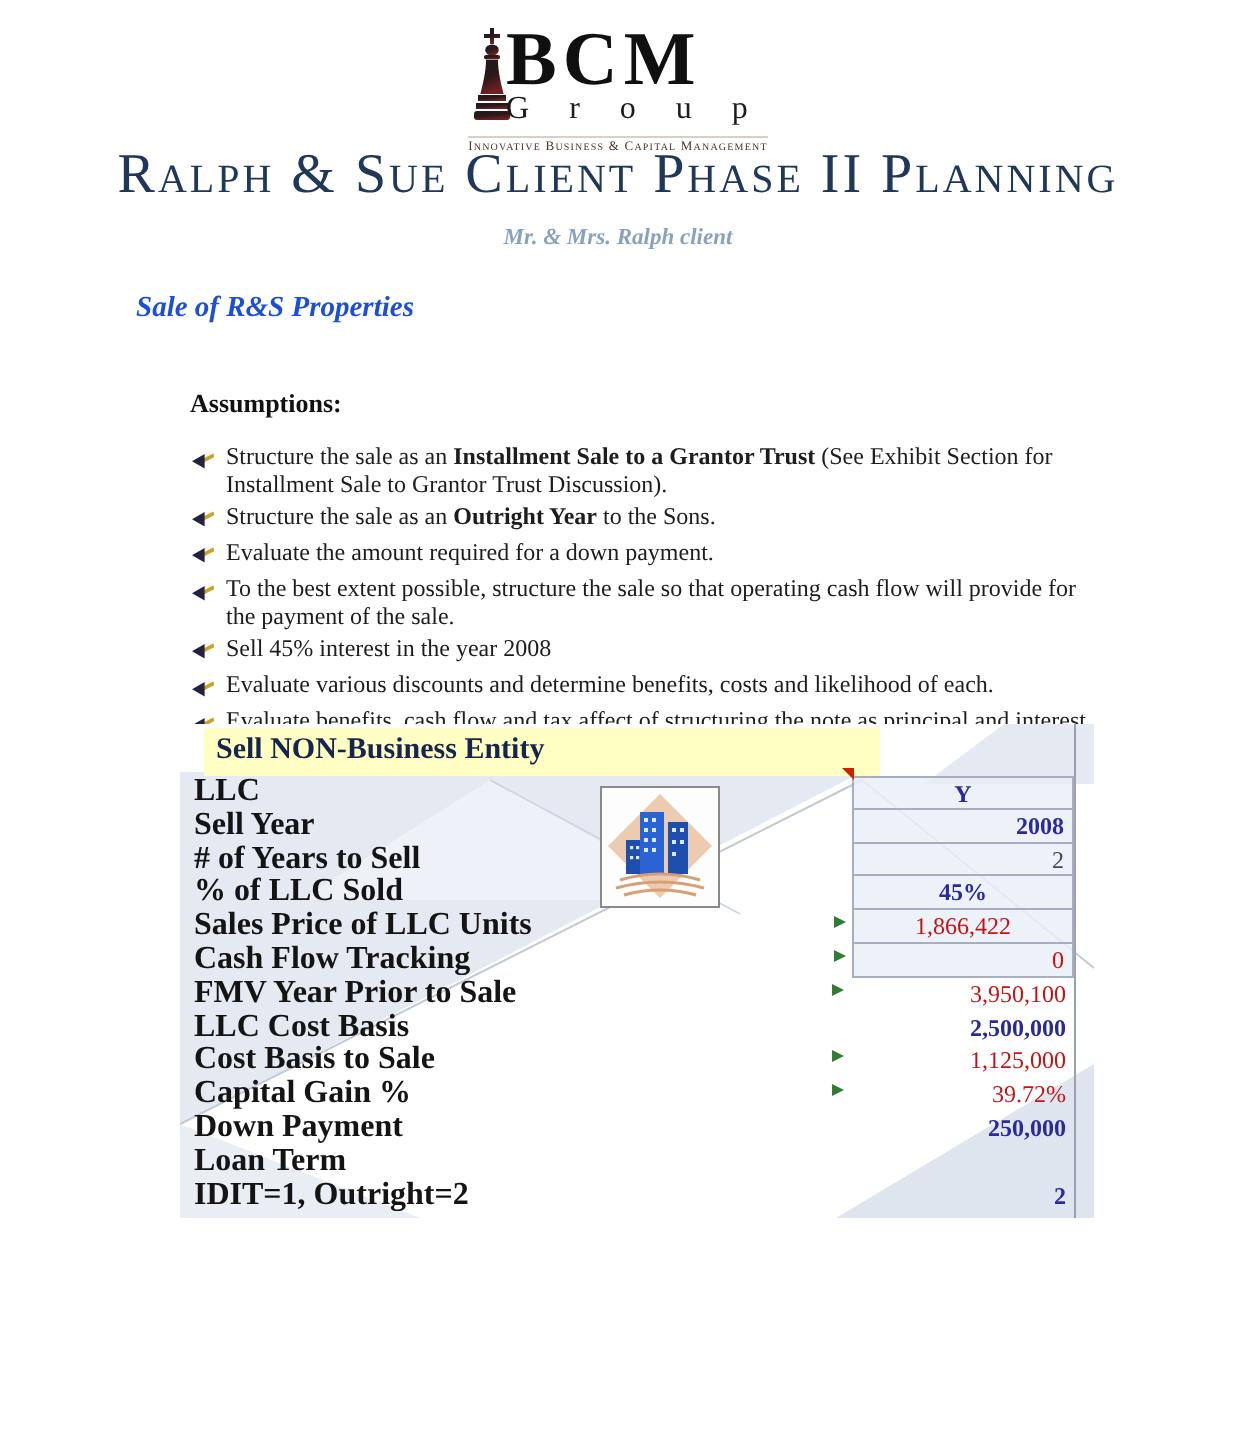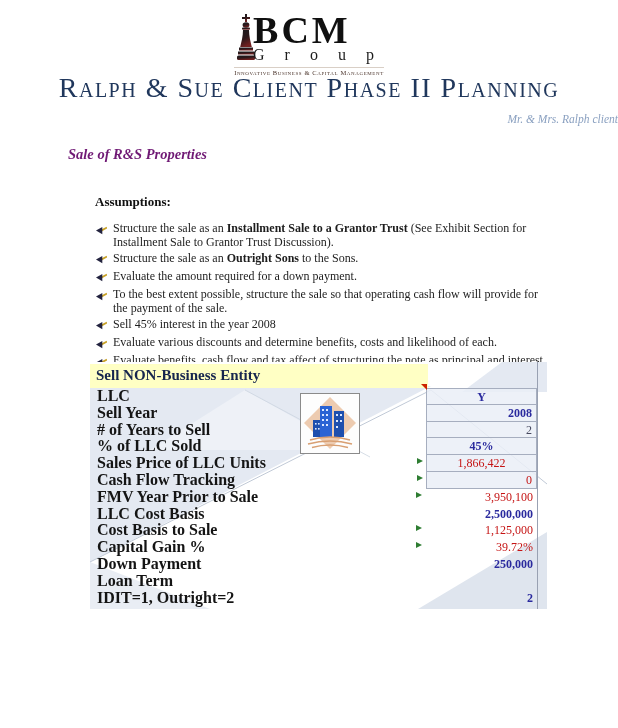--- a/index.html
+++ b/index.html
@@ -13,35 +13,35 @@
   .king{margin-right:-5px;margin-top:2px;}
   .logo-col{text-align:left;}
   .logo-acronym{font-size:38px;font-weight:bold;color:#101010;letter-spacing:3px;line-height:0.95;}
   .logo-group{font-size:16px;color:#1c1c1c;letter-spacing:8px;text-align:left;margin-top:-2px;margin-right:2px;}
   .logo-tagline{font-size:6.5px;color:#4a332a;letter-spacing:0.6px;margin-top:1px;
                 font-variant:small-caps;text-align:center;border-top:1px solid #d9cfc6;padding-top:1px;}
 
   
   .doc-title{position:absolute;top:72px;left:0;width:100%;text-align:center;
              font-variant:small-caps;font-size:28px;letter-spacing:1.5px;color:#20375c;font-weight:400;}
-  .doc-subtitle{position:absolute;top:113px;left:0;width:100%;text-align:right;
-                font-style:italic;font-size:11.5px;color:#8aa0c0;}
-  .sale-heading{position:absolute;top:146px;left:68px;font-size:14.5px;font-weight:bold;font-style:italic;color:#701a75;}
+  .doc-subtitle{position:absolute;top:113px;left:0;width:100%;text-align:center;
+                font-style:italic;font-size:11.5px;color:#8aa0c0;font-weight:bold;}
+  .sale-heading{position:absolute;top:146px;left:68px;font-size:14.5px;font-weight:bold;font-style:italic;color:#1d4ed8;}
   .assumptions-label{position:absolute;top:178px;left:95px;font-size:13px;font-weight:bold;color:#111;margin-top:16px;}
 
   
   .bullets{position:absolute;top:221px;left:96px;width:452px;margin:0;padding:0;list-style:none;}
   .bullets li{display:flex;gap:6px;font-size:12px;line-height:1.18;color:#1d1d1d;margin-bottom:1.5px;}
   .bullet-ic{flex:0 0 11px;margin-top:2.5px;}
   .bullets b{font-weight:bold;}
 
   
   .sheet{position:absolute;top:362px;left:90px;width:457px;height:250px;}
   .sheet-bg{position:absolute;inset:0;z-index:0;}
-  .sheet-header{position:absolute;top:2px;left:0;width:332px;height:24px;background:#ffffc4;
+  .sheet-header{position:absolute;top:2px;left:12px;width:332px;height:24px;background:#ffffc4;
                 z-index:2;padding-left:6px;line-height:22px;font-size:15px;font-weight:bold;color:#16254e;}
   .comment-tri{position:absolute;left:331px;top:22px;width:0;height:0;z-index:3;
                border-top:6px solid #cc2200;border-left:6px solid transparent;}
   .col-line{position:absolute;left:447px;top:0;height:247px;width:1px;background:#99a1b2;z-index:1;}
   .rows{position:absolute;top:26px;left:0;width:457px;z-index:2;}
   .srow{position:relative;height:16.8px;}
   .srow .lbl{position:absolute;left:7px;top:0;line-height:16.8px;font-size:16px;font-weight:bold;color:#141414;white-space:nowrap;}
   .cell{position:absolute;left:336px;top:0;width:111px;height:16.8px;line-height:16.4px;
         font-size:12px;box-sizing:border-box;padding:0 4px;white-space:nowrap;}
   .cell.bordered{background:rgba(234,239,247,0.85);border-left:1px solid #a6aebf;
@@ -104,21 +104,21 @@
             <path d="M5.2,4.6 L11,1.6" stroke="#c9a227" stroke-width="1.8" fill="none"></path>
             <polygon points="0,4.6 6.3,1 6.3,8.2" fill="#23233f"></polygon>
           </svg></span>
         <span><span>Structure the sale as an </span><b>Installment Sale to a Grantor Trust</b><span> (See Exhibit Section for Installment Sale to Grantor Trust Discussion).</span></span>
       </li>
       <li>
         <span class="bullet-ic"><svg width="11" height="9" viewBox="0 0 11 9">
             <path d="M5.2,4.6 L11,1.6" stroke="#c9a227" stroke-width="1.8" fill="none"></path>
             <polygon points="0,4.6 6.3,1 6.3,8.2" fill="#23233f"></polygon>
           </svg></span>
-        <span><span>Structure the sale as an </span><b>Outright Sons</b><span> to the Sons.</span></span>
+        <span><span>Structure the sale as an </span><b>Outright Year</b><span> to the Sons.</span></span>
       </li>
       <li>
         <span class="bullet-ic"><svg width="11" height="9" viewBox="0 0 11 9">
             <path d="M5.2,4.6 L11,1.6" stroke="#c9a227" stroke-width="1.8" fill="none"></path>
             <polygon points="0,4.6 6.3,1 6.3,8.2" fill="#23233f"></polygon>
           </svg></span>
         <span><span>Evaluate the amount required for a down payment.</span></span>
       </li>
       <li>
         <span class="bullet-ic"><svg width="11" height="9" viewBox="0 0 11 9">

